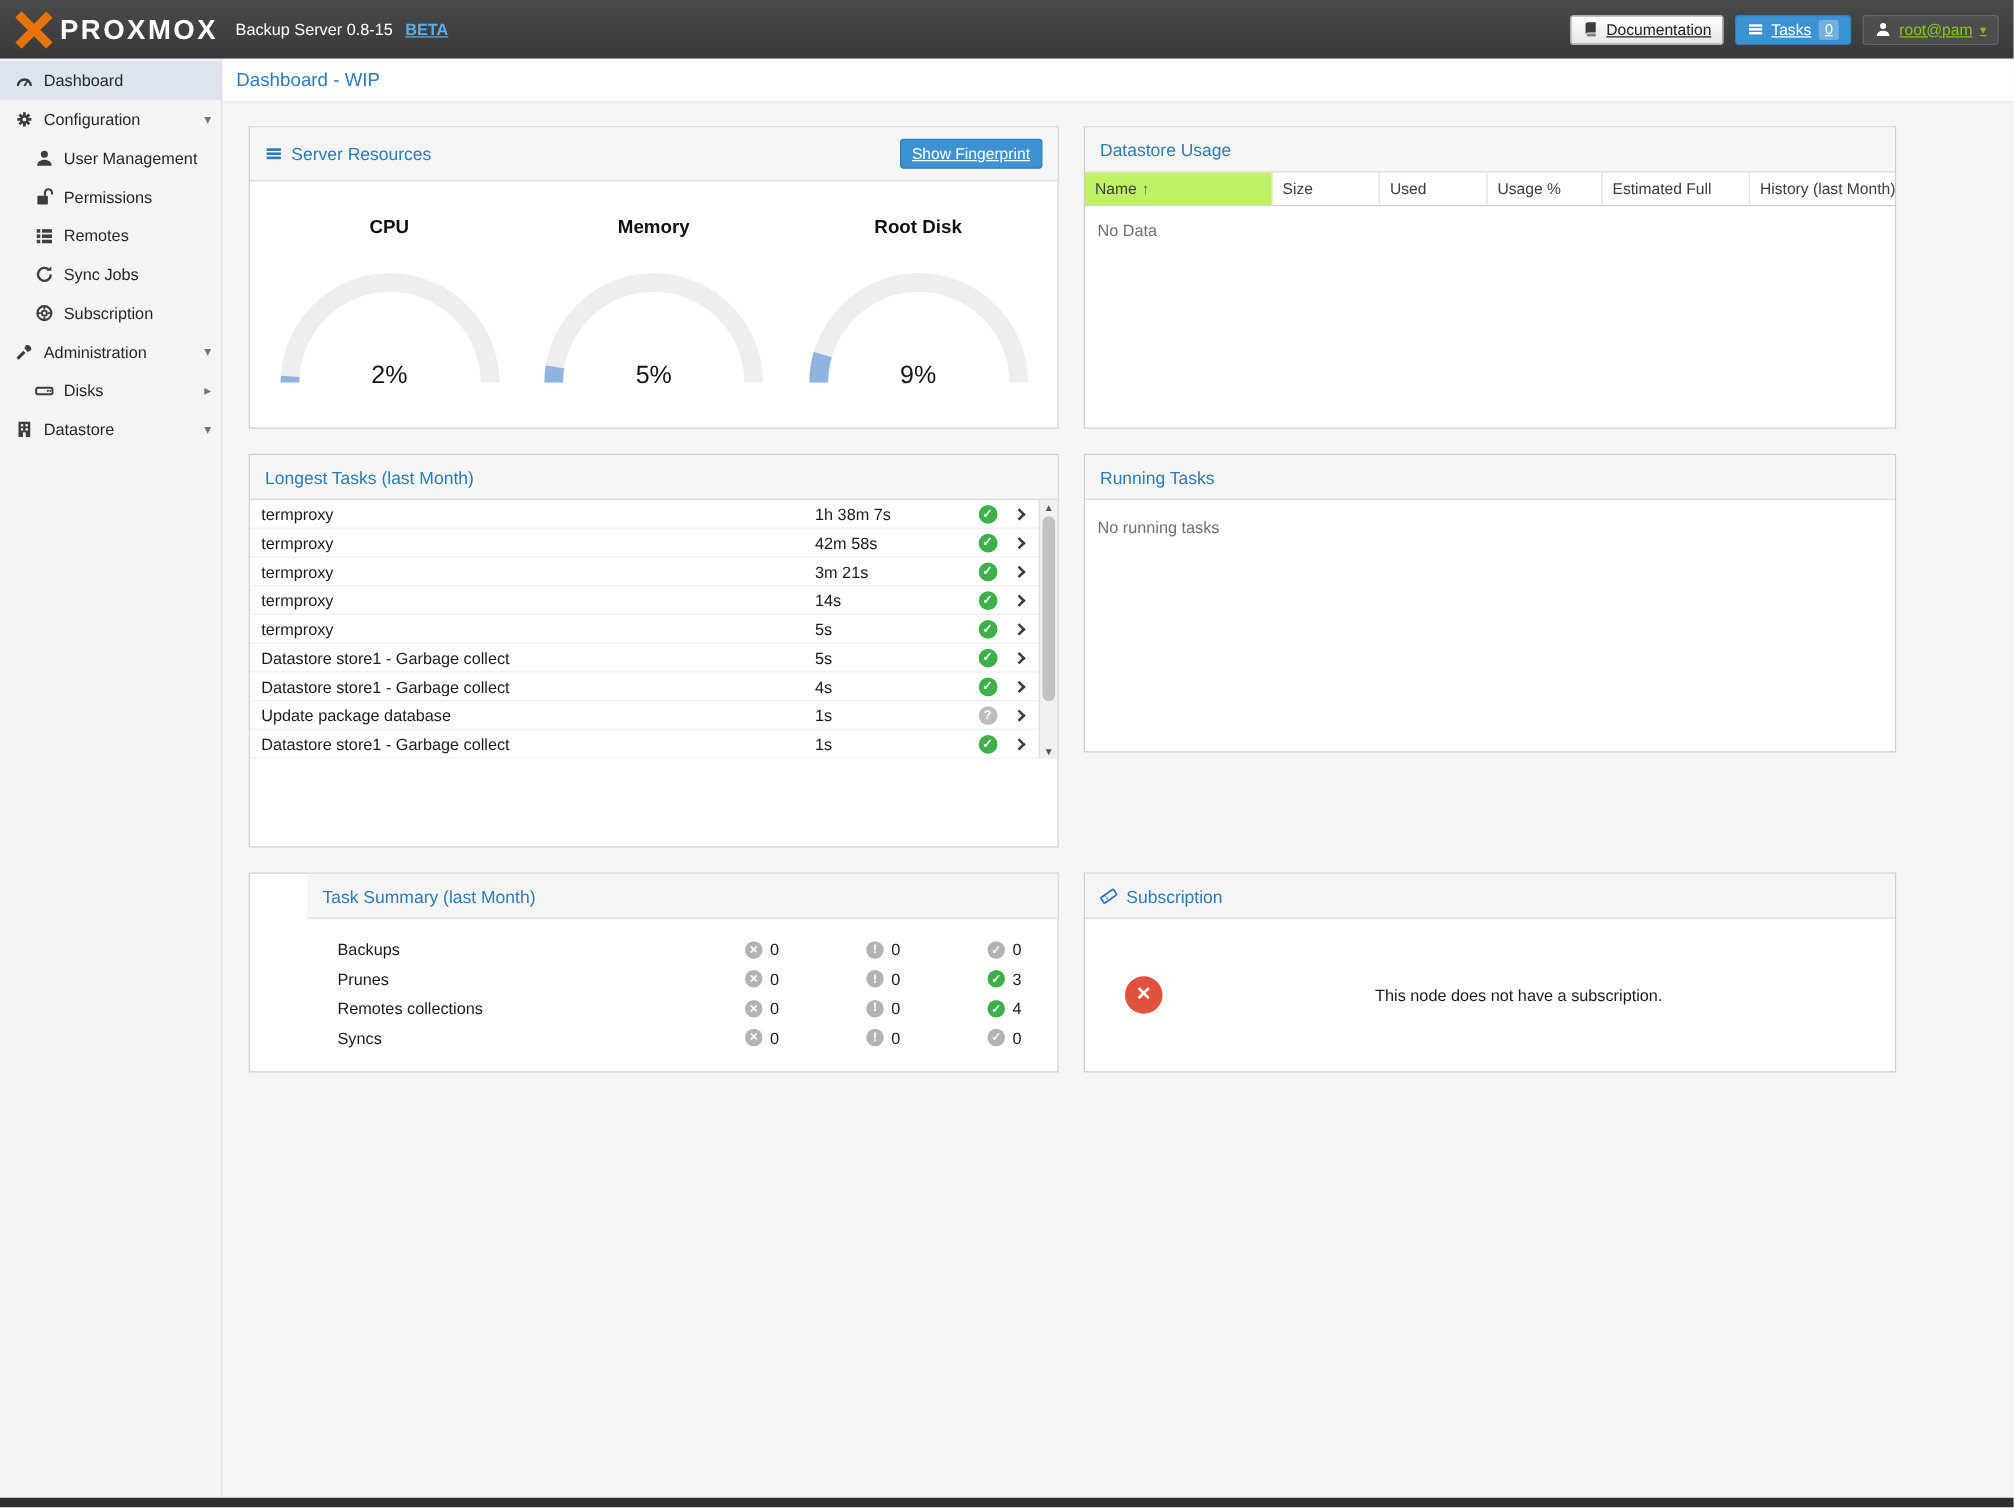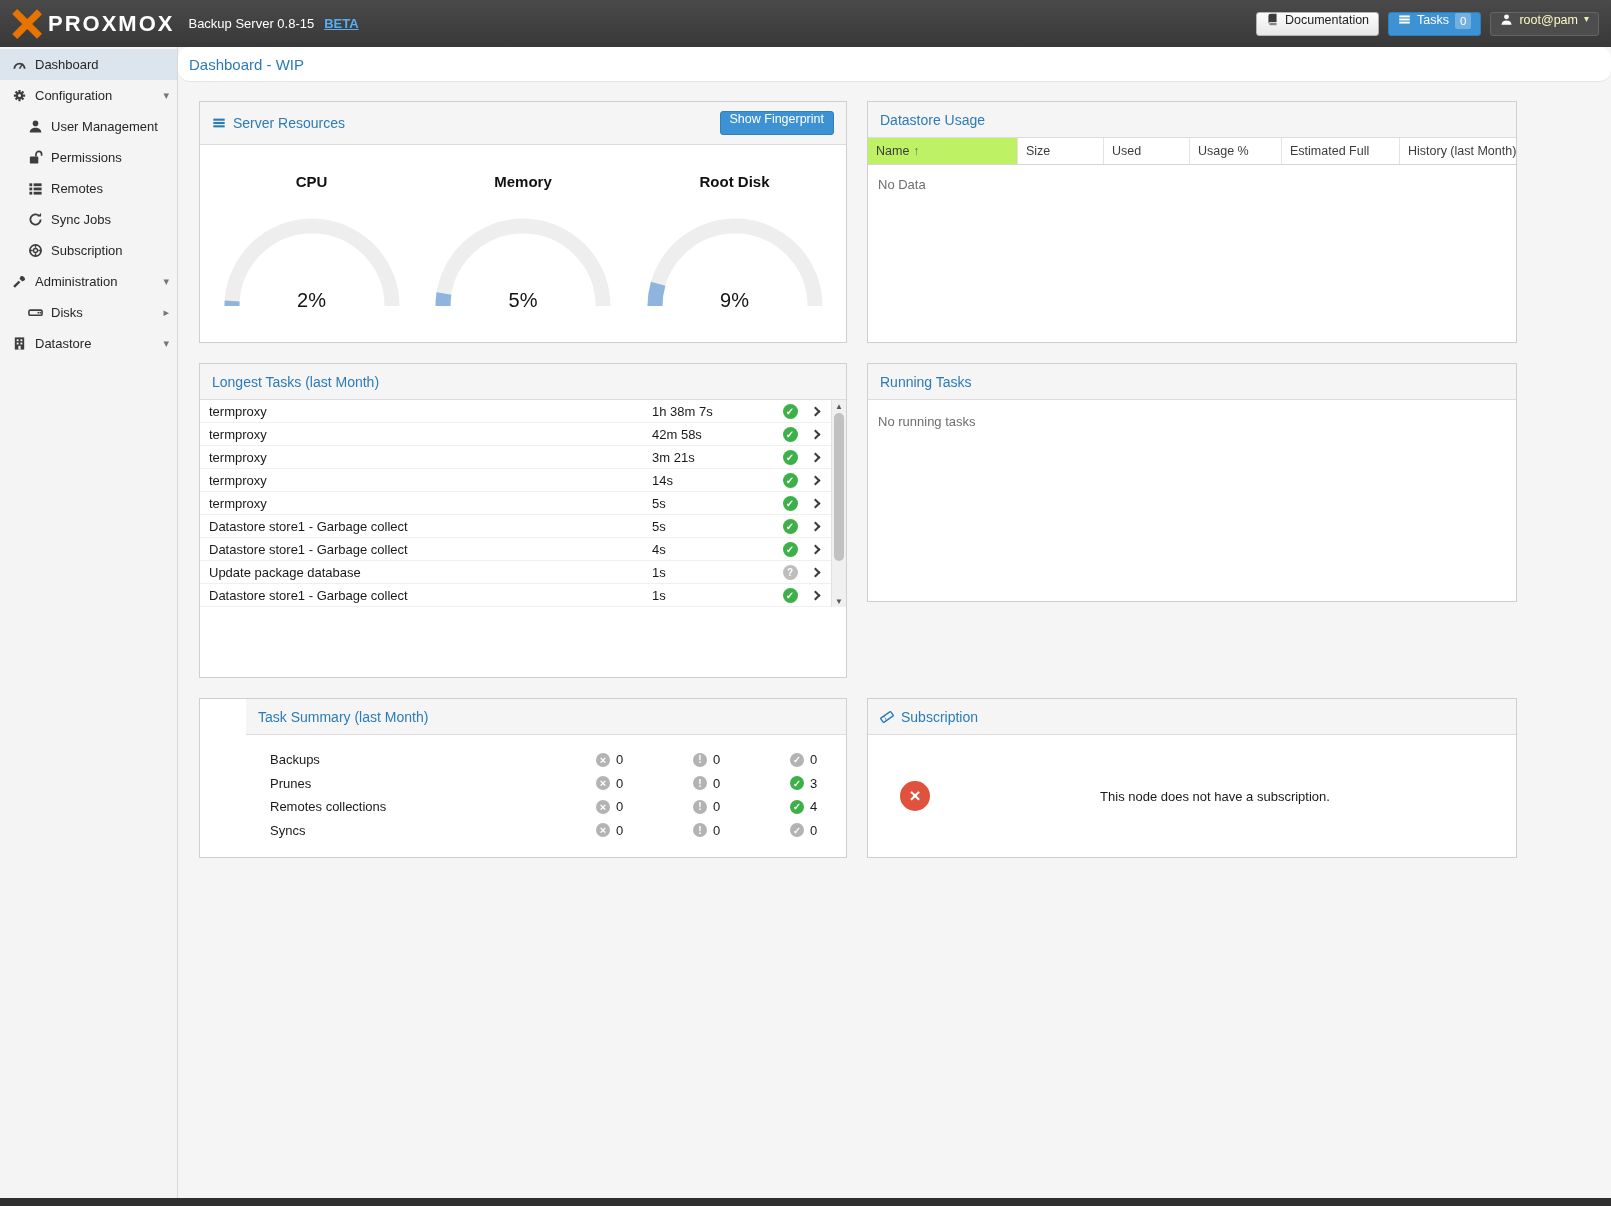--- a/index.html
+++ b/index.html
@@ -8,45 +8,45 @@
 
   
   .topbar { height:47px; background:linear-gradient(#4a4a4a,#383838);
     display:flex; align-items:center; padding:0 12px; gap:10px; }
   .logo { display:flex; align-items:center; gap:6px; }
   .logo-x { width:30px; height:30px; display:block; }
   .logo-text { color:#fff; font-size:22px; font-weight:bold; letter-spacing:2px; }
   .product { color:#fff; font-size:13px; margin-left:4px; }
   .beta { color:#58aef0; text-decoration:underline; font-weight:bold; cursor:pointer; }
   .topbar-right { margin-left:auto; display:flex; gap:9px; align-items:center; }
-  .btn { display:inline-flex; align-items:flex-start; gap:6px; height:24px; padding:0 9px;
+  .btn { display:inline-flex; align-items:center; gap:6px; height:24px; padding:0 9px;
     border-radius:3px; font-size:12.5px; border:1px solid transparent; cursor:pointer;
-    font-family:inherit; white-space:nowrap; }
+    font-family:inherit; white-space:nowrap;text-decoration:underline; }
   .btn.light { background:linear-gradient(#fdfdfd,#e7e7e7); border-color:#b3b3b3; color:#222; }
   .btn.blue  { background:#3d92d4; border-color:#2f7fb8; color:#fff; }
-  .btn.dark  { background:#4d4d4d; border-color:#656565; color:#fef9c3; }
+  .btn.dark  { background:#4d4d4d; border-color:#656565; color:#84cc16; }
   .badge { background:rgba(255,255,255,.28); border-radius:2px; padding:0 5px;
     font-size:11.5px; line-height:16px; }
   .caret { font-size:10px; opacity:.9; }
   .tbicon { width:13px; height:13px; display:block; }
 
   
   .main { display:flex; height:1151px; }
   .sidebar { width:178px; background:#f4f4f4; border-right:1px solid #d8d8d8; padding-top:2px; flex:0 0 178px; }
   .side-item { height:31px; display:flex; align-items:center; padding:0 8px 0 12px; gap:8px;
     color:#262626; cursor:pointer; }
   .side-item.child { padding-left:28px; }
   .side-item.selected { background:#dce4ee; }
   .icon { width:15px; height:15px; color:#3d3d3d; flex:0 0 15px; display:inline-block; }
   .icon svg { width:100%; height:100%; display:block; }
   .side-caret { margin-left:auto; color:#757575; font-size:11px; }
 
   .content { flex:1; background:#f5f5f5; display:flex; flex-direction:column; overflow:hidden; }
   .content-title { background:#fff; height:35px; display:flex; align-items:center;
-    padding:0 11px; color:#2b7bb9; font-size:15px; border-bottom:1px solid #e4e4e4;border-radius:12px; }
+    padding:0 11px; color:#2b7bb9; font-size:15px; border-bottom:1px solid #e4e4e4; }
   .workspace { padding:19px 20px 20px 21px; display:grid;
     grid-template-columns:648px 650px; gap:20px; align-items:start; }
 
   
   .panel { background:#fff; border:1px solid #cfcfcf; }
   .panel-header { display:flex; align-items:center; gap:7px; padding:0 12px;
     border-bottom:1px solid #dcdcdc; background:#f5f5f5; height:36px; }
   .panel-title { color:#2b7bb9; font-size:14px; }
   .hicon { width:14px; height:14px; color:#2b7bb9; flex:0 0 14px; }
   .hicon svg { width:100%; height:100%; display:block; }

